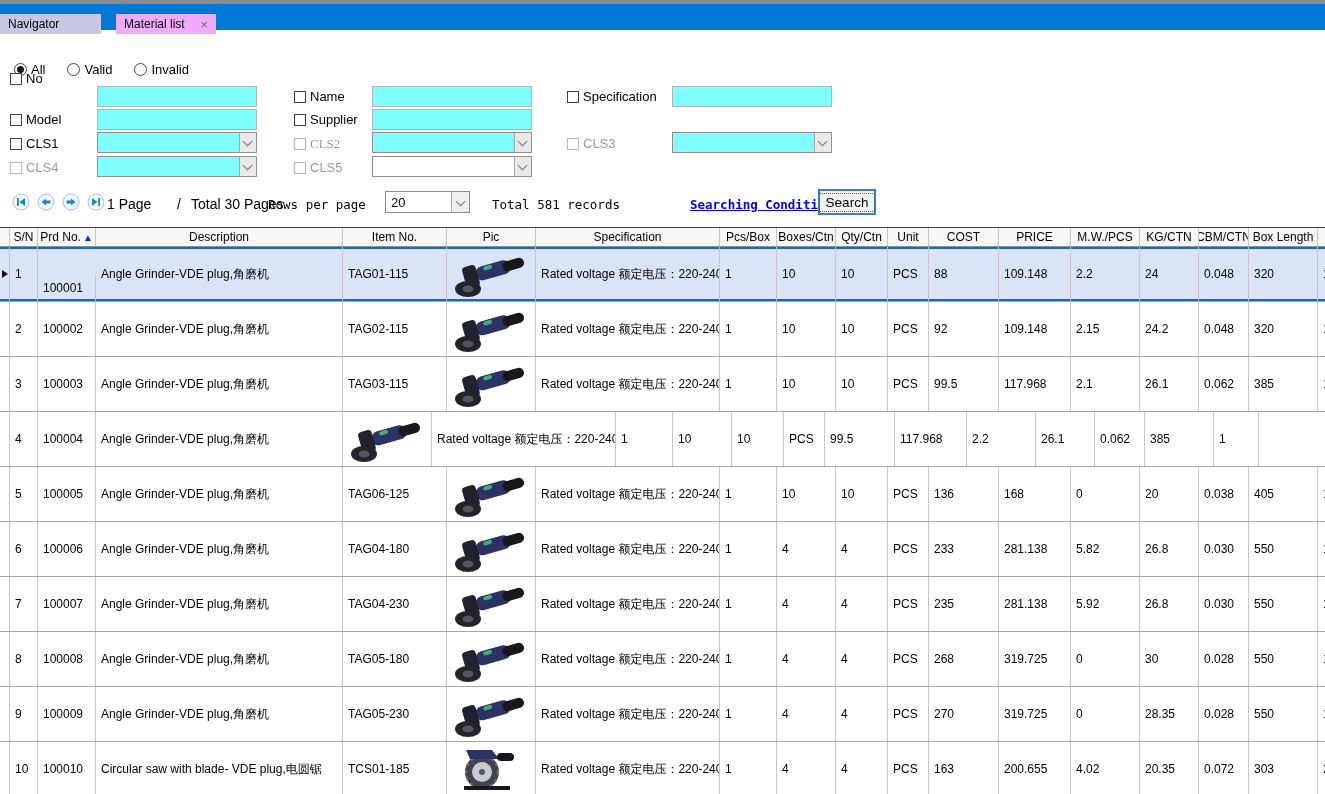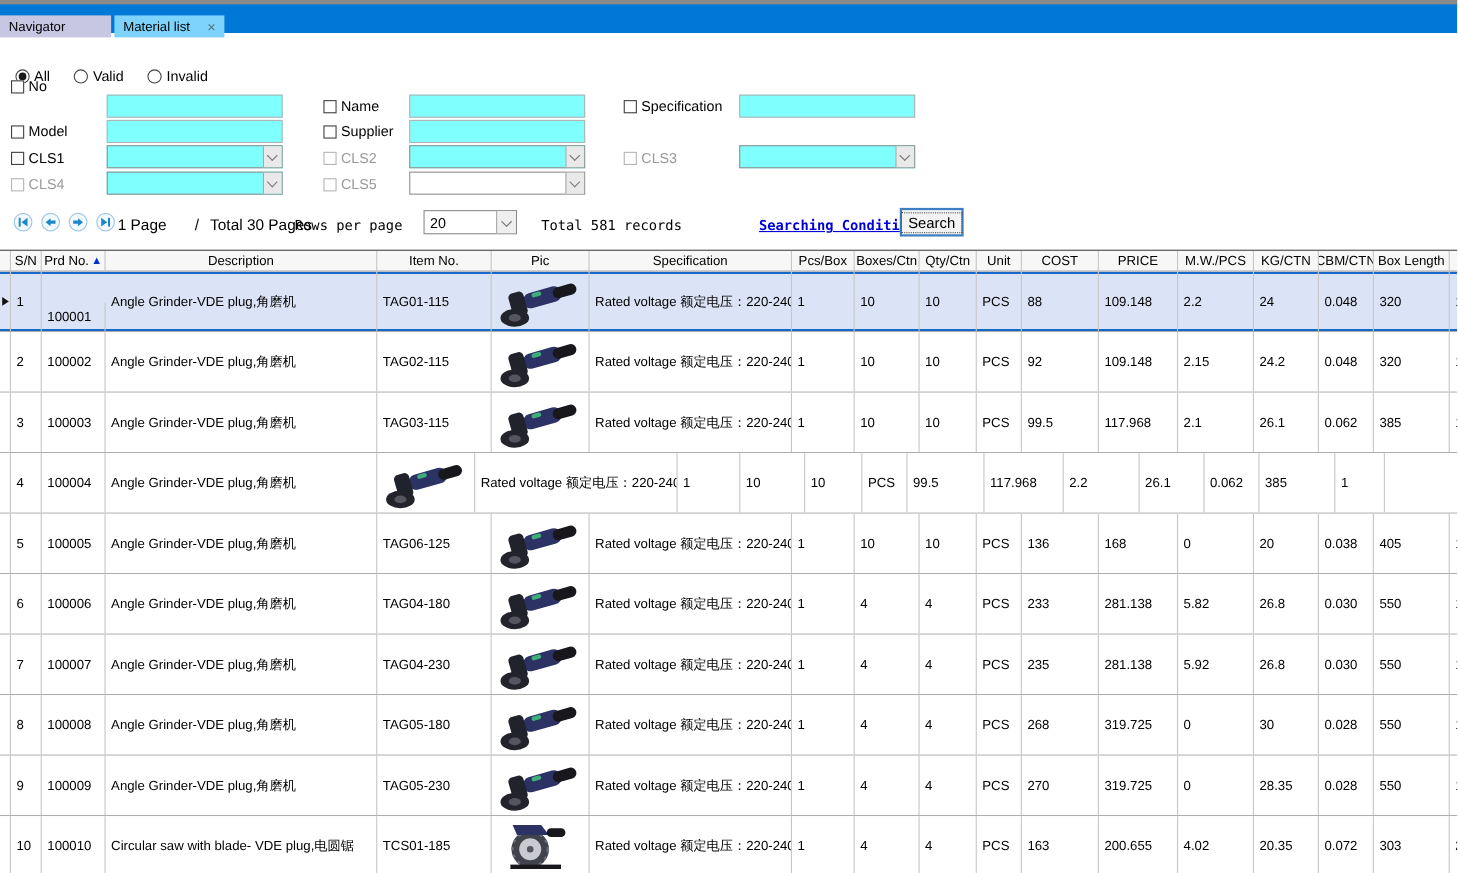--- a/index.html
+++ b/index.html
@@ -3,21 +3,21 @@
 <meta charset="utf-8">
 <style>
   html,body{margin:0;padding:0;background:#fff;}
   .screen{position:relative;width:1325px;height:794px;overflow:hidden;background:#fff;
           font-family:"Liberation Sans",sans-serif;font-size:13px;color:#000;}
 
   
   .titlebar{position:absolute;left:0;top:0;width:100%;height:30px;background:#0078d7;border-top:4px solid #8a8a8a;box-sizing:border-box;}
   .tab{position:absolute;top:10px;height:20px;line-height:20px;font-size:12px;padding:0 8px;box-sizing:border-box;cursor:default;}
   .tab-navigator{left:0;width:101px;background:#c7c7e3;color:#000;}
-  .tab-material{left:104px;width:100px;background:#7dd3fc;color:#000;display:flex;align-items:center;justify-content:space-between;}
+  .tab-material{left:116px;width:100px;background:#f0abfc;color:#000;display:flex;align-items:center;justify-content:space-between;}
   .tab-close{color:#5a6b7a;font-size:13px;line-height:13px;padding-left:6px;}
 
   
   .radio-row{position:absolute;left:14px;top:62px;display:flex;gap:22px;align-items:center;}
   .radio{display:flex;align-items:center;gap:4px;}
   .radio .dotbox{width:13px;height:13px;border:1px solid #444;border-radius:50%;background:#fff;position:relative;box-sizing:border-box;}
   .radio.checked .dotbox::after{content:"";position:absolute;left:2px;top:2px;width:7px;height:7px;border-radius:50%;background:#1a1a1a;}
   .cbrow{position:absolute;display:flex;align-items:center;gap:4px;height:15px;}
   .cb{width:12px;height:12px;border:1px solid #404040;background:#fff;box-sizing:border-box;}
   .disabled .cb{border-color:#b5b5b5;}
@@ -118,21 +118,21 @@
     <span class="cblabel">Name</span>
   </div>
   <div class="tfield" style="left:372px;top:86px;"></div>
 
   <div class="cbrow" style="left:294px;top:112px;">
     <span class="cb"></span>
     <span class="cblabel">Supplier</span>
   </div>
   <div class="tfield" style="left:372px;top:109px;"></div>
 
-  <div class="cbrow disabled" style="left:294px;top:136px;">
+  <div class="cbrow disabled" style="left:294px;top:136px;font-family:Liberation Serif, serif;">
     <span class="cb"></span>
     <span class="cblabel">CLS2</span>
   </div>
   <div class="combo" style="left:372px;top:132px;">
       <span class="btn"></span>
     </div>
 
   <div class="cbrow disabled" style="left:294px;top:160px;">
     <span class="cb"></span>
     <span class="cblabel">CLS5</span>

